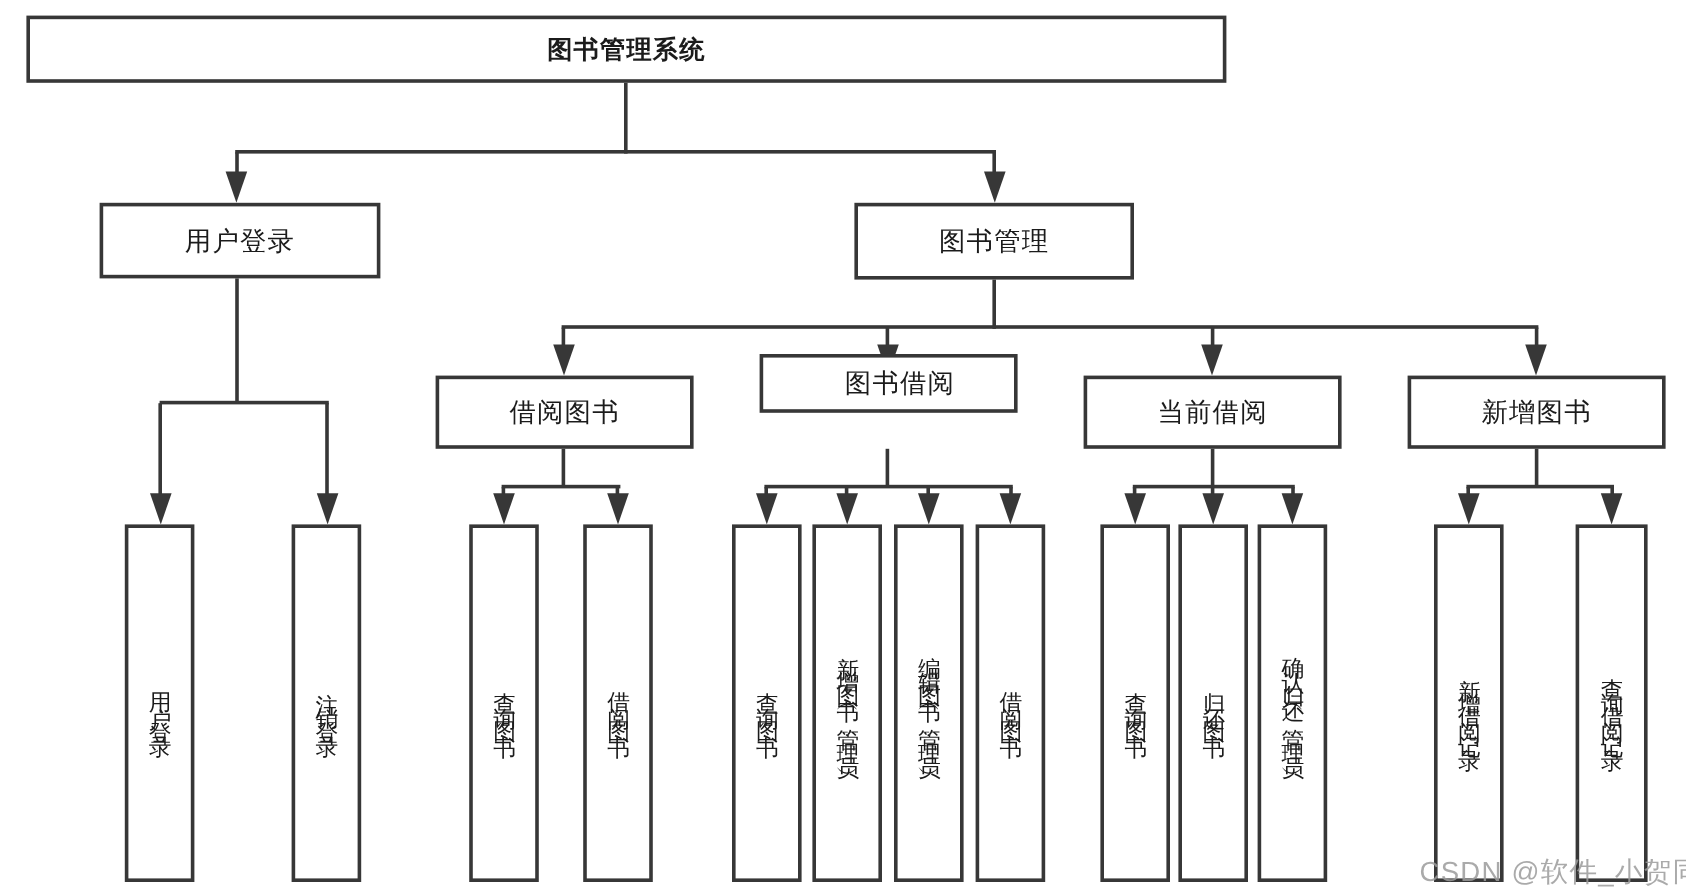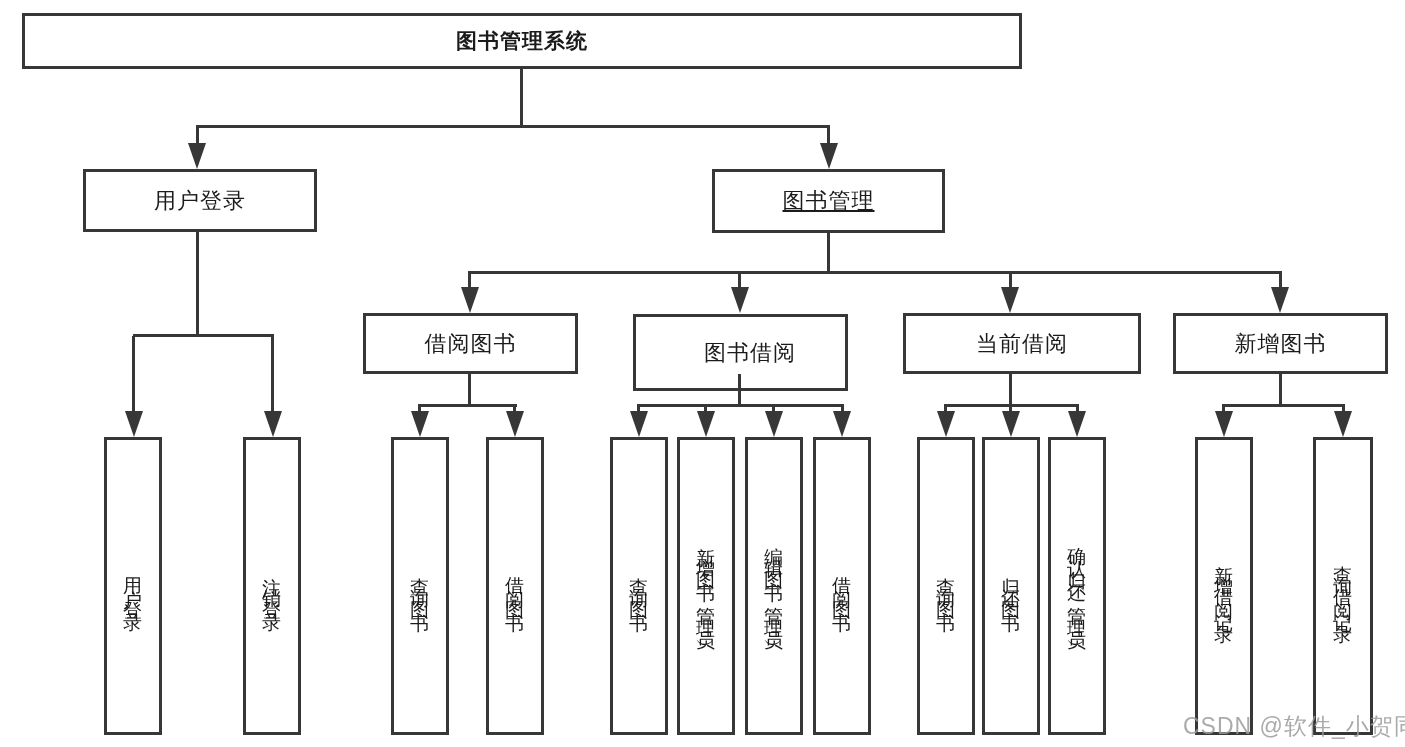--- a/index.html
+++ b/index.html
@@ -81,43 +81,43 @@
   <div class="node root" style="left:22px;top:13px;width:1000px;height:56px;">图书管理系统</div>
 
   <div class="vline" style="left:520px;top:69px;height:59px;"></div>
   <div class="hline" style="left:196px;top:125px;width:634px;"></div>
   <div class="vline" style="left:196px;top:127px;height:18px;"></div>
   <div class="arrow" style="left:188px;top:143px;"></div>
   <div class="vline" style="left:827px;top:127px;height:18px;"></div>
   <div class="arrow" style="left:820px;top:143px;"></div>
 
   <div class="node" style="left:83px;top:169px;width:234px;height:63px;">用户登录</div>
-  <div class="node" style="left:712px;top:169px;width:233px;height:64px;text-decoration:underline;">图书管理</div>
+  <div class="node" style="left:712px;top:169px;width:233px;height:64px;">图书管理</div>
 
   <div class="vline" style="left:196px;top:232px;height:104px;"></div>
   <div class="hline" style="left:133px;top:334px;width:141px;"></div>
   <div class="vline" style="left:132px;top:336px;height:77px;"></div>
   <div class="arrow" style="left:125px;top:411px;"></div>
   <div class="vline" style="left:271px;top:336px;height:77px;"></div>
   <div class="arrow" style="left:264px;top:411px;"></div>
 
   <div class="vline" style="left:827px;top:233px;height:41px;"></div>
   <div class="hline" style="left:468px;top:271px;width:814px;"></div>
   <div class="vline" style="left:468px;top:273px;height:16px;"></div>
   <div class="arrow" style="left:461px;top:287px;"></div>
   <div class="vline" style="left:738px;top:273px;height:16px;"></div>
   <div class="arrow" style="left:731px;top:287px;"></div>
   <div class="vline" style="left:1009px;top:273px;height:16px;"></div>
   <div class="arrow" style="left:1001px;top:287px;"></div>
   <div class="vline" style="left:1279px;top:273px;height:16px;"></div>
   <div class="arrow" style="left:1271px;top:287px;"></div>
 
   <div class="node" style="left:363px;top:313px;width:215px;height:61px;">借阅图书</div>
-  <div class="node" style="left:633px;top:314px;width:215px;height:77px;padding-left:19px;">图书借阅</div>
-  <div class="node" style="left:903px;top:313px;width:238px;height:61px;">当前借阅</div>
+  <div class="node" style="left:633px;top:295px;width:215px;height:49px;padding-left:19px;">图书借阅</div>
+  <div class="node" style="left:903px;top:313px;width:215px;height:61px;">当前借阅</div>
   <div class="node" style="left:1173px;top:313px;width:215px;height:61px;">新增图书</div>
 
   <div class="vline" style="left:468px;top:374px;height:32px;"></div>
   <div class="hline" style="left:418px;top:404px;width:99px;"></div>
   <div class="vline" style="left:418px;top:406px;height:7px;"></div>
   <div class="arrow" style="left:411px;top:411px;"></div>
   <div class="vline" style="left:513px;top:406px;height:7px;"></div>
   <div class="arrow" style="left:506px;top:411px;"></div>
 
   <div class="vline" style="left:738px;top:374px;height:32px;"></div>

